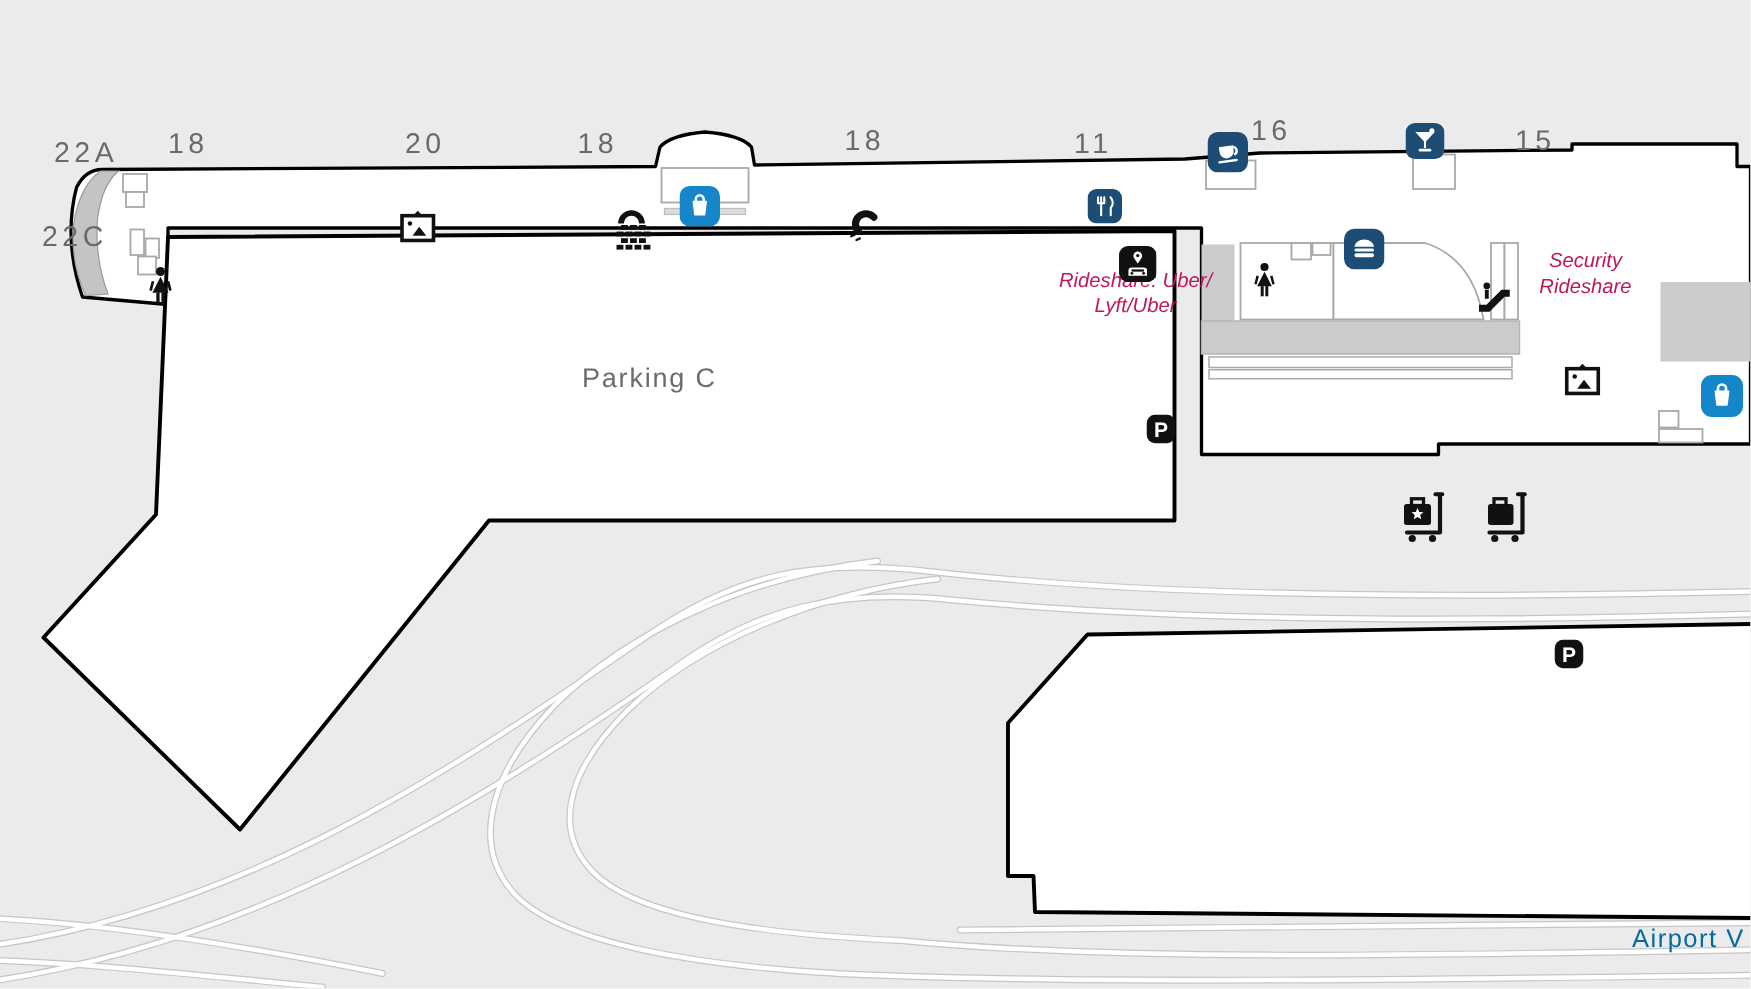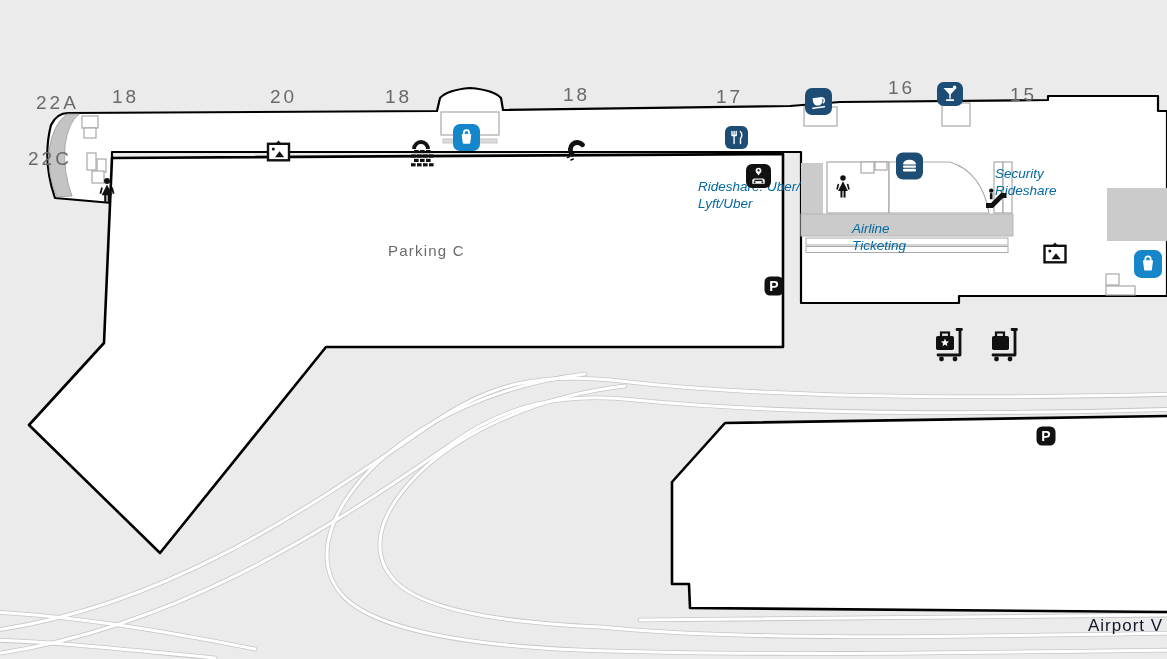--- a/index.html
+++ b/index.html
@@ -3,23 +3,23 @@
 <meta charset="utf-8">
 <style>
   html,body{margin:0;padding:0;background:#fff;}
   .stage{
     position:relative;width:1167px;height:659px;overflow:hidden;
     background:#ebebeb;font-family:"Liberation Sans",sans-serif;
   }
   .stage svg.base{position:absolute;left:0;top:0;}
   .lbl{position:absolute;color:#6a6a6a;}
   .gate-num{font-size:19px;font-weight:500;letter-spacing:3px;color:#6a6a6a;}
-  .area-title{font-size:15px;color:#6b6b6b;letter-spacing:1.2px;}
-  .ital{font-style:italic;font-size:13.5px;line-height:16.5px;color:#0369a1;text-align:left;}
-  .road-lbl{font-size:17px;color:#0f172a;letter-spacing:1px;white-space:nowrap;}
+  .area-title{font-size:18px;color:#6b6b6b;letter-spacing:1.2px;}
+  .ital{font-style:italic;font-size:13.5px;line-height:16.5px;color:#be185d;text-align:center;}
+  .road-lbl{font-size:17px;color:#0369a1;letter-spacing:1px;white-space:nowrap;}
   .poi{position:absolute;}
   .poi svg{display:block;width:100%;height:100%;}
 </style>
 </head>
 <body>
 
 <div class="stage">
 
   <svg class="base" width="1167" height="659" viewBox="0 0 1167 659">
     <rect x="0" y="0" width="1167" height="659" fill="#ebebeb"></rect>
@@ -97,35 +97,31 @@
 
     <path d="M672,482 L725,423 L1170,416 L1170,612 L690,608 L689,584 L672,584 Z" fill="#ffffff" stroke="#000000" stroke-width="2.6" stroke-linejoin="round"></path>
   </svg>
 
   <div class="lbl gate-num" style="left:36px;top:92px">22A</div>
   <div class="lbl gate-num" style="left:28px;top:148px">22C</div>
   <div class="lbl gate-num" style="left:112px;top:86px">18</div>
   <div class="lbl gate-num" style="left:270px;top:86px">20</div>
   <div class="lbl gate-num" style="left:385px;top:86px">18</div>
   <div class="lbl gate-num" style="left:563px;top:84px">18</div>
-  <div class="lbl gate-num" style="left:716px;top:86px">17</div>
-  <div class="lbl gate-num" style="left:888px;top:77px">16</div>
+  <div class="lbl gate-num" style="left:716px;top:86px">11</div>
+  <div class="lbl gate-num" style="left:834px;top:77px">16</div>
   <div class="lbl gate-num" style="left:1010px;top:84px">15</div>
 
   <div class="lbl area-title" style="left:388px;top:242px">Parking C</div>
 
   <div class="lbl ital" style="left:698px;top:179px;width:118px">
     <div>Rideshare: Uber/</div>
     <div>Lyft/Uber</div>
   </div>
 
-  <div class="lbl ital" style="left:852px;top:221px;width:124px">
-    <div>Airline</div>
-    <div>Ticketing</div>
-  </div>
 
   <div class="lbl ital" style="left:995px;top:166px;width:124px">
     <div>Security</div>
     <div>Rideshare</div>
   </div>
 
   <div class="lbl road-lbl" style="left:1088px;top:616px">Airport V</div>
 
   <div class="poi" style="left:96px;top:177px;width:22px;height:30px">
     <svg viewBox="0 0 22 30">

